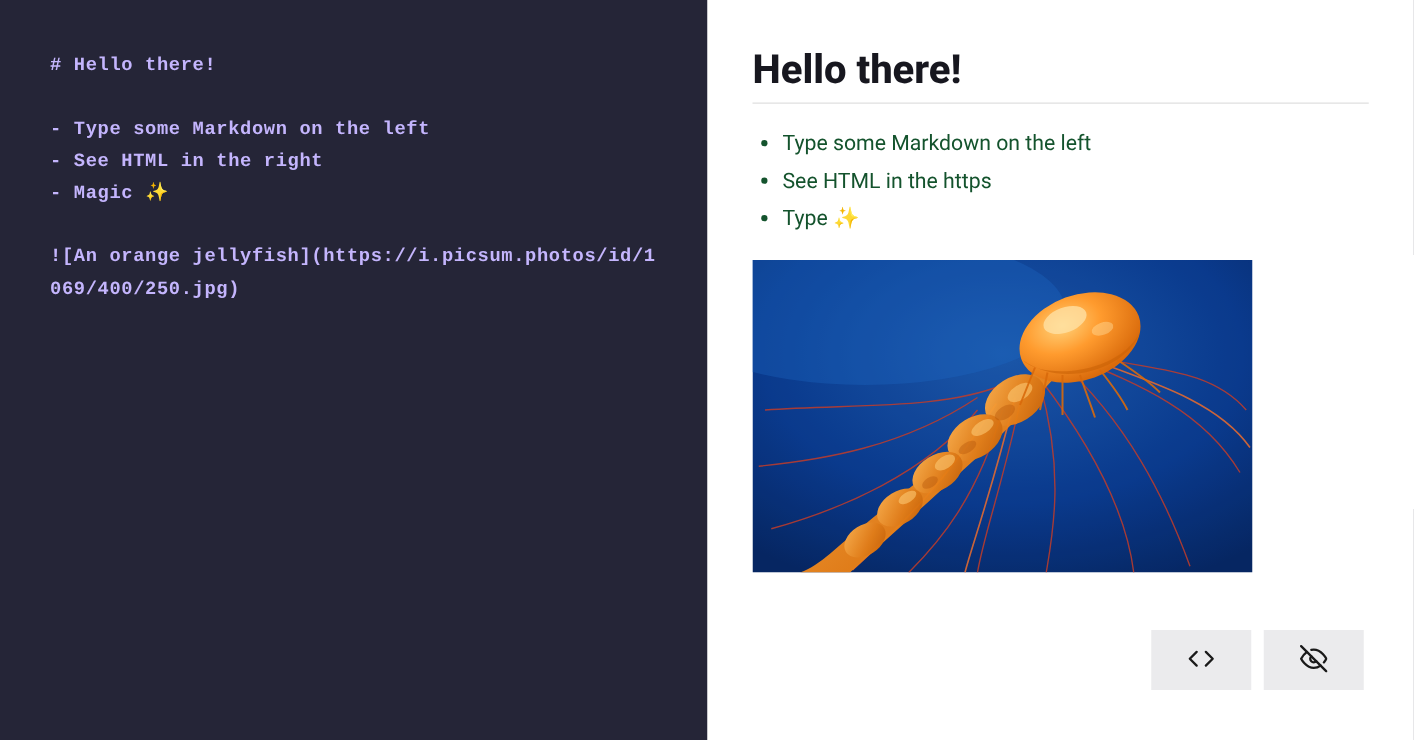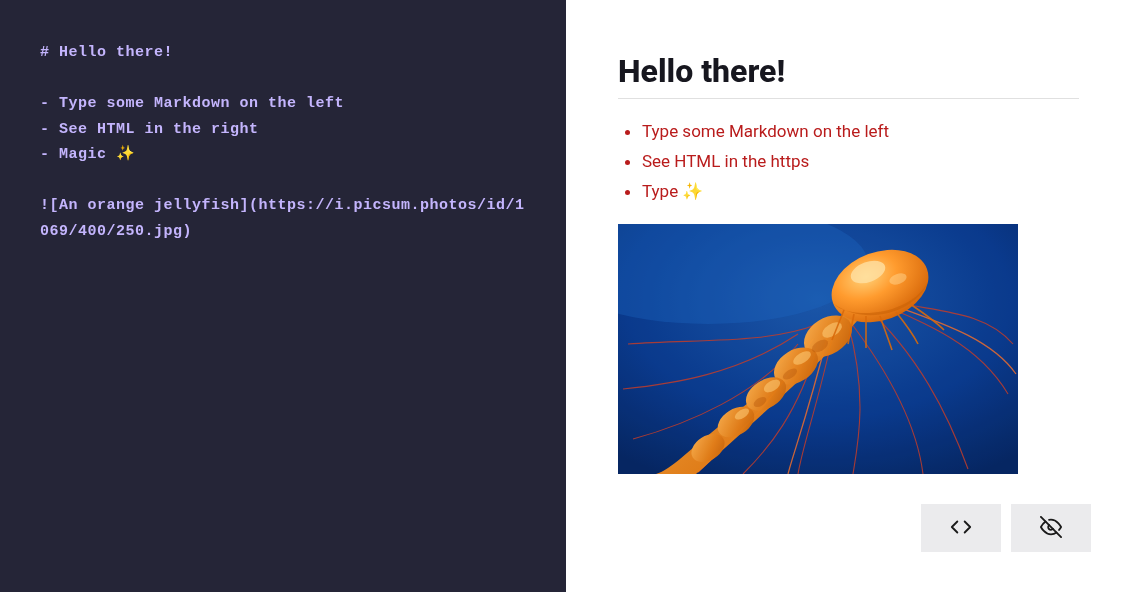--- a/index.html
+++ b/index.html
@@ -28,41 +28,41 @@
       font-weight: bold;
       line-height: 1.7;
       white-space: pre-wrap;
       word-break: break-all;
       letter-spacing: 0.5px;
     }
     .preview-pane {
       width: 565px;
       height: 592px;
       background: #ffffff;
-      padding: 52px;
+      padding: 36px;
       color: #1a1a1a;
       overflow: auto;
     }
     .preview-heading {
       font-size: 32px;
       font-weight: 800;
       color: #17171f;
       margin-bottom: 12px;
       border-bottom: 1px solid #e0e0e0;
       padding-bottom: 8px;
     }
     .preview-list {
       list-style: disc;
       padding-left: 24px;
       margin-top: 18px;
       margin-bottom: 18px;
     }
     .preview-list li {
       font-size: 17px;
-      color: #b91c1c;
+      color: #14532d;
       line-height: 1.75;
     }
     .preview-image {
       width: 400px;
       height: 250px;
       display: block;
       margin-top: 8px;
     }
     .toolbar {
       position: absolute;

